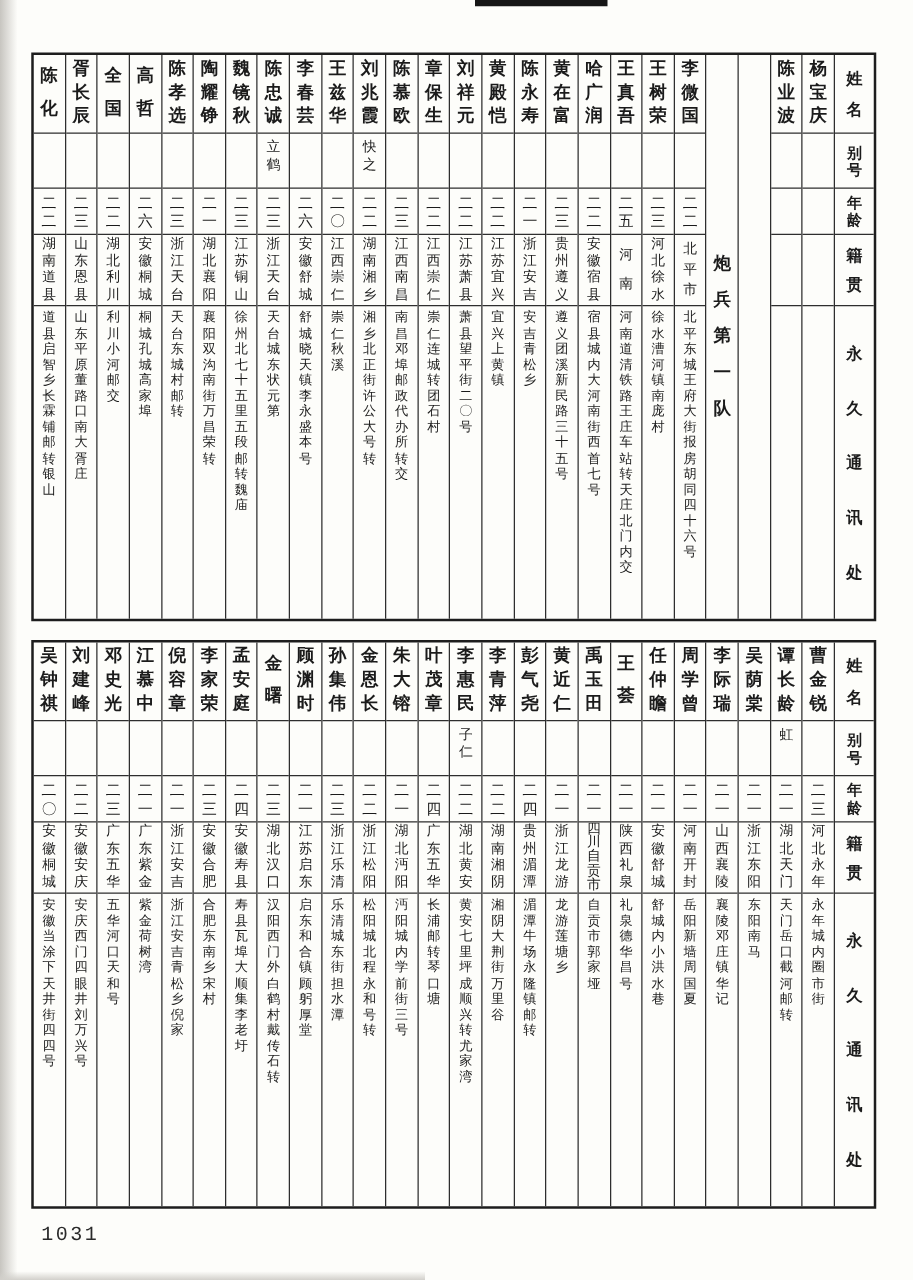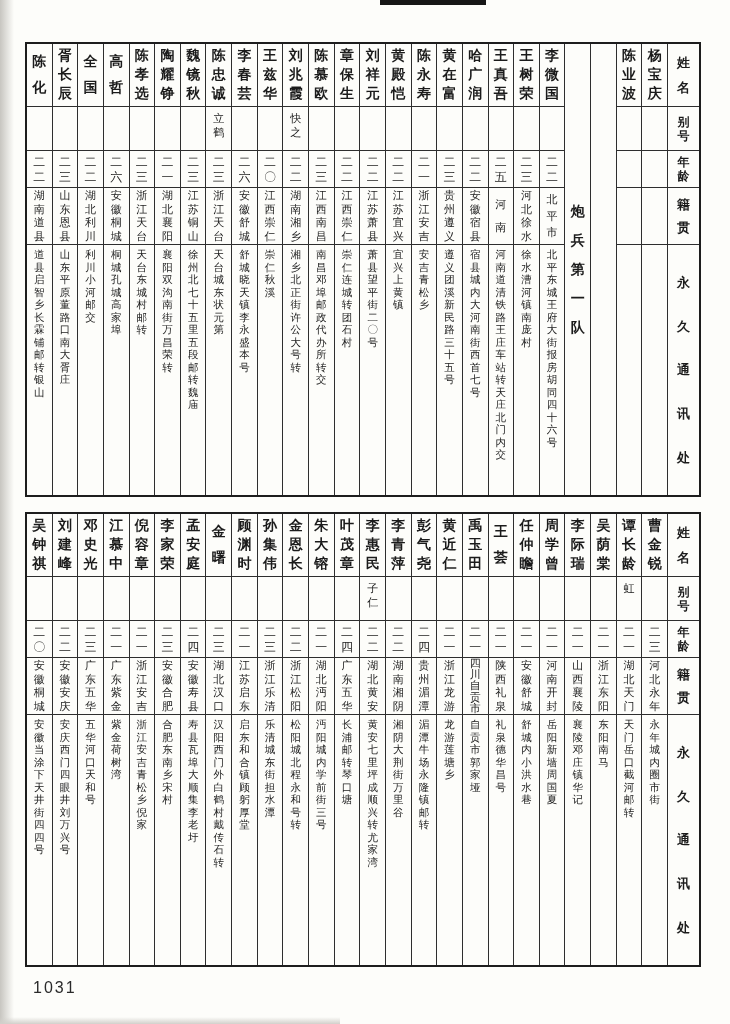--- a/index.html
+++ b/index.html
@@ -47,21 +47,21 @@
   .col-header .c-alias{justify-content:center;padding-top:0;gap:2px;font-size:12px;}
   .col-header .c-age{gap:2px;font-size:12px;}
   .col-header .c-addr{justify-content:space-evenly;padding-top:0;gap:0;font-size:13px;}
   .col-unit .cell,.col-blank .cell{
     height:100%;flex:1 1 auto;border-bottom:none;
   }
   .col-unit .cell{justify-content:center;gap:15px;font-size:14px;font-weight:bold;}
 
   #page-number{
     position:absolute;left:33px;top:979px;font-size:16px;color:#2a2a2a;
-    letter-spacing:2px;font-family:Liberation Sans, sans-serif;
+    letter-spacing:2px;font-family:Liberation Mono, monospace;
   }
 </style>
 </head>
 <body>
 
 <div class="artifact" id="artifact-left-edge"></div>
 <div class="artifact" id="artifact-top-bar"></div>
 <div class="artifact" id="artifact-bottom-edge"></div>
 
 <div id="roster-tables">

